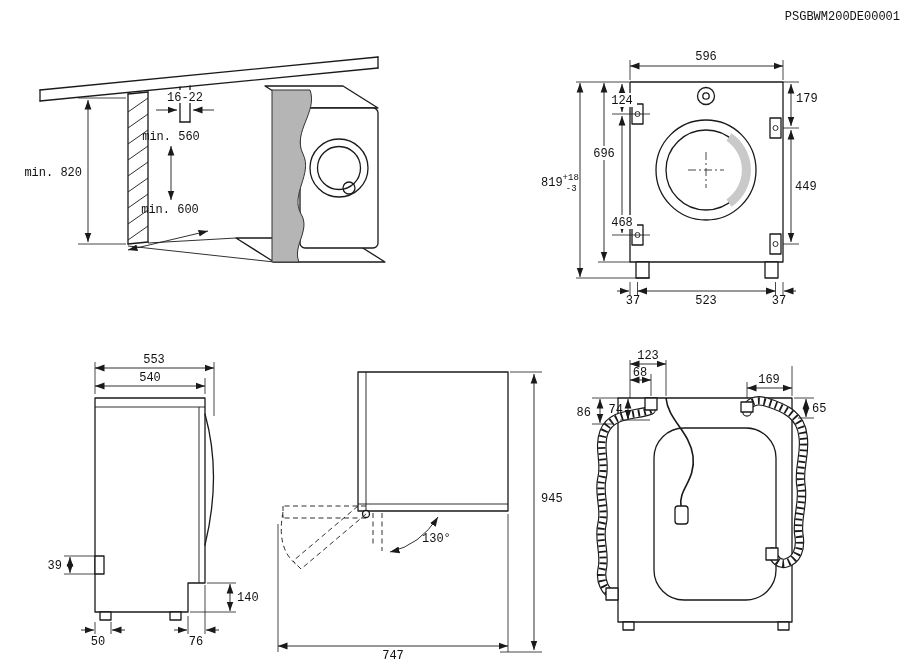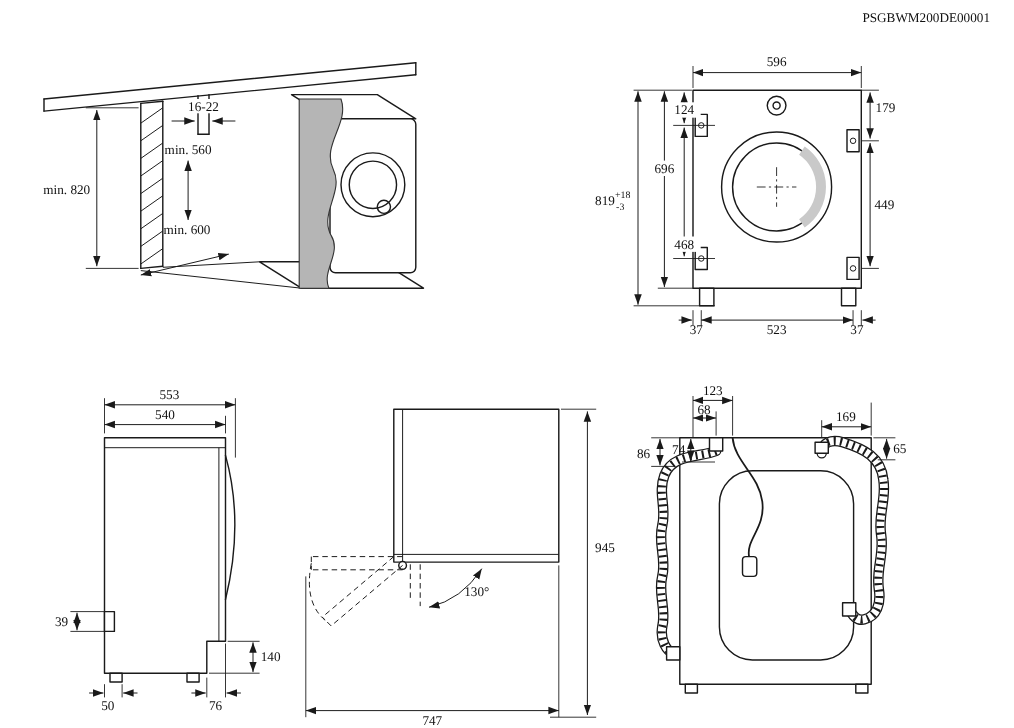--- a/index.html
+++ b/index.html
@@ -1,16 +1,16 @@
 <!DOCTYPE html>
 <html><head>
 <meta charset="utf-8">
 <style>
   html,body{margin:0;padding:0;background:#fff;}
-  .canvas{position:relative;width:922px;height:662px;background:#ffffff;font-family:Liberation Serif, serif;overflow:hidden;}
+  .canvas{position:relative;width:922px;height:662px;background:#ffffff;font-family:Liberation Mono, monospace;overflow:hidden;}
   svg{display:block;}
   .ln{fill:none;stroke:#1a1a1a;stroke-width:1.3;stroke-linejoin:round;stroke-linecap:round;}
   .lnf{fill:#ffffff;stroke:#1a1a1a;stroke-width:1.3;stroke-linejoin:round;}
   .thin{fill:none;stroke:#1a1a1a;stroke-width:0.9;}
   .dim{fill:none;stroke:#1a1a1a;stroke-width:0.9;}
   .ext{fill:none;stroke:#1a1a1a;stroke-width:0.8;}
   .dsh{stroke-dasharray:5 3.5;}
   .cm{stroke-dasharray:8 3 2 3;stroke-width:0.8;}
   .t{font-size:12px;fill:#111;}
   .tm{text-anchor:middle;}

